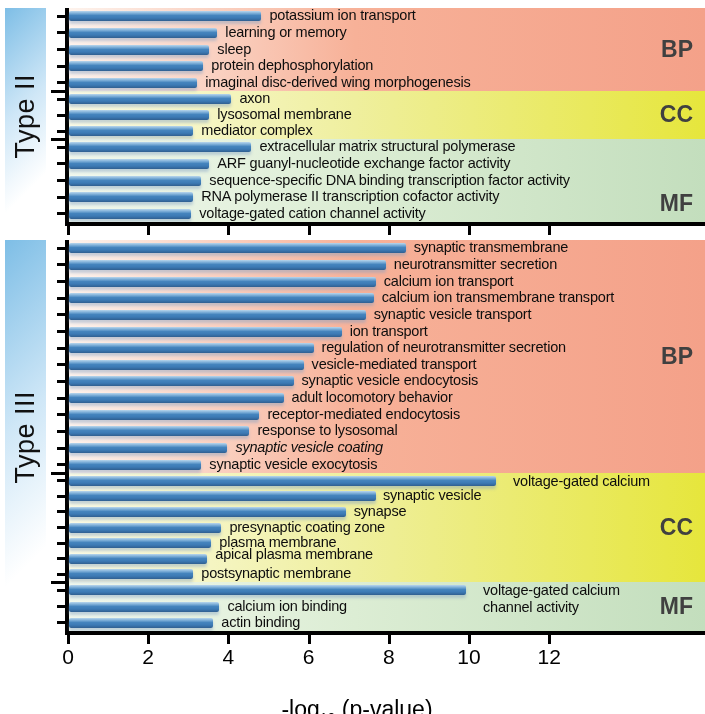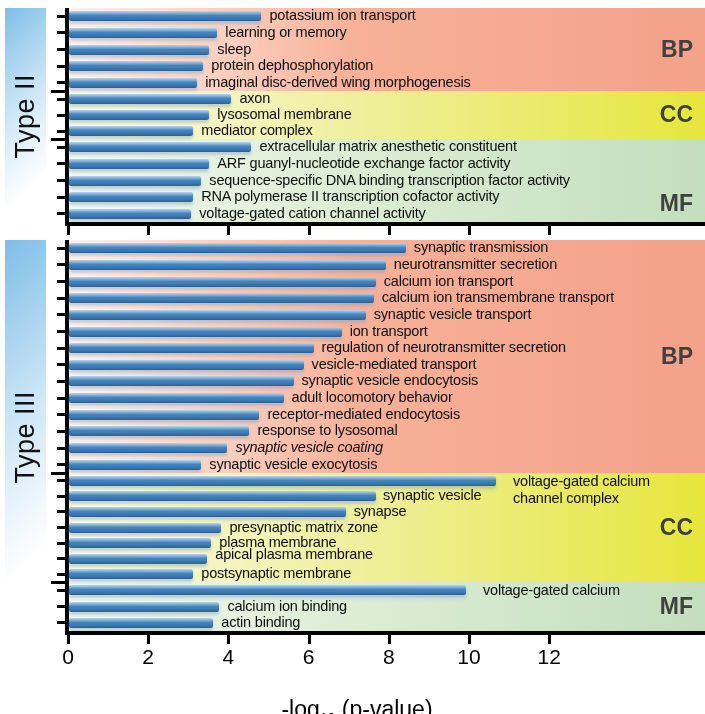--- a/index.html
+++ b/index.html
@@ -58,21 +58,21 @@
       <div class="bar" style="left: 69px; top: 94px; width: 162.405px;"></div>
       <div class="bar-label" style="left: 239.405px; top: 90px;">axon</div>
       <div class="ytick" style="left: 57px; top: 113.5px; width: 8px;"></div>
       <div class="bar" style="left: 69px; top: 110px; width: 140.35px;"></div>
       <div class="bar-label" style="left: 217.35px; top: 106px;">lysosomal membrane</div>
       <div class="ytick" style="left: 57px; top: 129.5px; width: 8px;"></div>
       <div class="bar" style="left: 69px; top: 126px; width: 124.31px;"></div>
       <div class="bar-label" style="left: 201.31px; top: 122px;">mediator complex</div>
       <div class="ytick" style="left: 57px; top: 145.8px; width: 8px;"></div>
       <div class="bar" style="left: 69px; top: 142.3px; width: 182.455px;"></div>
-      <div class="bar-label" style="left: 259.455px; top: 138.3px;">extracellular matrix anesthetic constituent</div>
+      <div class="bar-label" style="left: 259.455px; top: 138.3px;">extracellular matrix structural polymerase</div>
       <div class="ytick" style="left: 57px; top: 162.4px; width: 8px;"></div>
       <div class="bar" style="left: 69px; top: 158.9px; width: 140.35px;"></div>
       <div class="bar-label" style="left: 217.35px; top: 154.9px;">ARF guanyl-nucleotide exchange factor activity</div>
       <div class="ytick" style="left: 57px; top: 179px; width: 8px;"></div>
       <div class="bar" style="left: 69px; top: 175.5px; width: 132.33px;"></div>
       <div class="bar-label" style="left: 209.33px; top: 171.5px;">sequence-specific DNA binding transcription factor activity</div>
       <div class="ytick" style="left: 57px; top: 195.6px; width: 8px;"></div>
       <div class="bar" style="left: 69px; top: 192.1px; width: 124.31px;"></div>
       <div class="bar-label" style="left: 201.31px; top: 188.1px;">RNA polymerase II transcription cofactor activity</div>
       <div class="ytick" style="left: 57px; top: 212.2px; width: 8px;"></div>
@@ -93,21 +93,21 @@
       <div class="sec-label" style="right: 12px; top: 342.5px;">BP</div>
       <div class="section-bg" style="top: 473px; height: 109px; background: linear-gradient(90deg, rgb(251, 251, 230) 0%, rgb(239, 239, 158) 45%, rgb(230, 230, 60) 100%);"></div>
       <div class="sec-label" style="right: 12px; top: 513.5px;">CC</div>
       <div class="section-bg" style="top: 582px; height: 49px; background: linear-gradient(90deg, rgb(241, 248, 237) 0%, rgb(220, 237, 212) 45%, rgb(195, 222, 189) 100%);"></div>
       <div class="sec-label" style="right: 12px; top: 592.5px;">MF</div>
       <div class="yaxis" style="left: 65px; top: 240px; height: 395px;"></div>
       <div class="ytick" style="left: 51px; top: 472px; width: 14px;"></div>
       <div class="ytick" style="left: 51px; top: 581px; width: 14px;"></div>
       <div class="ytick" style="left: 57px; top: 246.821px; width: 8px;"></div>
       <div class="bar" style="left: 69px; top: 243.321px; width: 336.84px;"></div>
-      <div class="bar-label" style="left: 413.84px; top: 239.321px;">synaptic transmission</div>
+      <div class="bar-label" style="left: 413.84px; top: 239.321px;">synaptic transmembrane</div>
       <div class="ytick" style="left: 57px; top: 263.464px; width: 8px;"></div>
       <div class="bar" style="left: 69px; top: 259.964px; width: 316.79px;"></div>
       <div class="bar-label" style="left: 393.79px; top: 255.964px;">neurotransmitter secretion</div>
       <div class="ytick" style="left: 57px; top: 280.107px; width: 8px;"></div>
       <div class="bar" style="left: 69px; top: 276.607px; width: 306.765px;"></div>
       <div class="bar-label" style="left: 383.765px; top: 272.607px;">calcium ion transport</div>
       <div class="ytick" style="left: 57px; top: 296.75px; width: 8px;"></div>
       <div class="bar" style="left: 69px; top: 293.25px; width: 304.76px;"></div>
       <div class="bar-label" style="left: 381.76px; top: 289.25px;">calcium ion transmembrane transport</div>
       <div class="ytick" style="left: 57px; top: 313.393px; width: 8px;"></div>
@@ -137,44 +137,44 @@
       <div class="ytick" style="left: 57px; top: 446.536px; width: 8px;"></div>
       <div class="bar" style="left: 69px; top: 443.036px; width: 158.395px;"></div>
       <div class="bar-label" style="left: 235.395px; top: 439.036px; font-style: italic;">synaptic vesicle coating</div>
       <div class="ytick" style="left: 57px; top: 463.179px; width: 8px;"></div>
       <div class="bar" style="left: 69px; top: 459.679px; width: 132.33px;"></div>
       <div class="bar-label" style="left: 209.33px; top: 455.679px;">synaptic vesicle exocytosis</div>
       <div class="ytick" style="left: 57px; top: 479.286px; width: 8px;"></div>
       <div class="bar" style="left: 69px; top: 475.786px; width: 427.065px;"></div>
       <div class="bar-label" style="left: 513.065px; top: 472.786px;">
         <div>voltage-gated calcium</div>
-        <div>channel complex</div>
       </div>
       <div class="ytick" style="left: 57px; top: 494.857px; width: 8px;"></div>
       <div class="bar" style="left: 69px; top: 491.357px; width: 306.765px;"></div>
       <div class="bar-label" style="left: 383px; top: 487.357px;">synaptic vesicle</div>
       <div class="ytick" style="left: 57px; top: 510.429px; width: 8px;"></div>
       <div class="bar" style="left: 69px; top: 506.929px; width: 276.69px;"></div>
       <div class="bar-label" style="left: 353.69px; top: 502.929px;">synapse</div>
       <div class="ytick" style="left: 57px; top: 526px; width: 8px;"></div>
       <div class="bar" style="left: 69px; top: 522.5px; width: 152.38px;"></div>
-      <div class="bar-label" style="left: 229.38px; top: 518.5px;">presynaptic matrix zone</div>
+      <div class="bar-label" style="left: 229.38px; top: 518.5px;">presynaptic coating zone</div>
       <div class="ytick" style="left: 57px; top: 541.571px; width: 8px;"></div>
       <div class="bar" style="left: 69px; top: 538.071px; width: 142.355px;"></div>
       <div class="bar-label" style="left: 219.355px; top: 534.071px;">plasma membrane</div>
       <div class="ytick" style="left: 57px; top: 557.143px; width: 8px;"></div>
       <div class="bar" style="left: 69px; top: 553.643px; width: 138.345px;"></div>
       <div class="bar-label" style="left: 215.345px; top: 546px;">apical plasma membrane</div>
       <div class="ytick" style="left: 57px; top: 572.714px; width: 8px;"></div>
       <div class="bar" style="left: 69px; top: 569.214px; width: 124.31px;"></div>
       <div class="bar-label" style="left: 201.31px; top: 565.214px; text-align: right;">postsynaptic membrane</div>
       <div class="ytick" style="left: 57px; top: 588.667px; width: 8px;"></div>
       <div class="bar" style="left: 69px; top: 585.167px; width: 396.99px;"></div>
       <div class="bar-label" style="left: 482.99px; top: 582.167px;">
         <div>voltage-gated calcium</div>
+        <div>channel activity</div>
       </div>
       <div class="ytick" style="left: 57px; top: 605px; width: 8px;"></div>
       <div class="bar" style="left: 69px; top: 601.5px; width: 150.375px;"></div>
       <div class="bar-label" style="left: 227.375px; top: 597.5px;">calcium ion binding</div>
       <div class="ytick" style="left: 57px; top: 621.333px; width: 8px;"></div>
       <div class="bar" style="left: 69px; top: 617.833px; width: 144.36px;"></div>
       <div class="bar-label" style="left: 221.36px; top: 613.833px;">actin binding</div>
       <div class="xaxis" style="left: 65px; top: 631px; width: 640px;"></div>
       <div class="xtick" style="left: 67px; top: 635px; height: 9px;"></div>
       <div class="num-label" style="left: 68px; top: 645px;">0</div>

